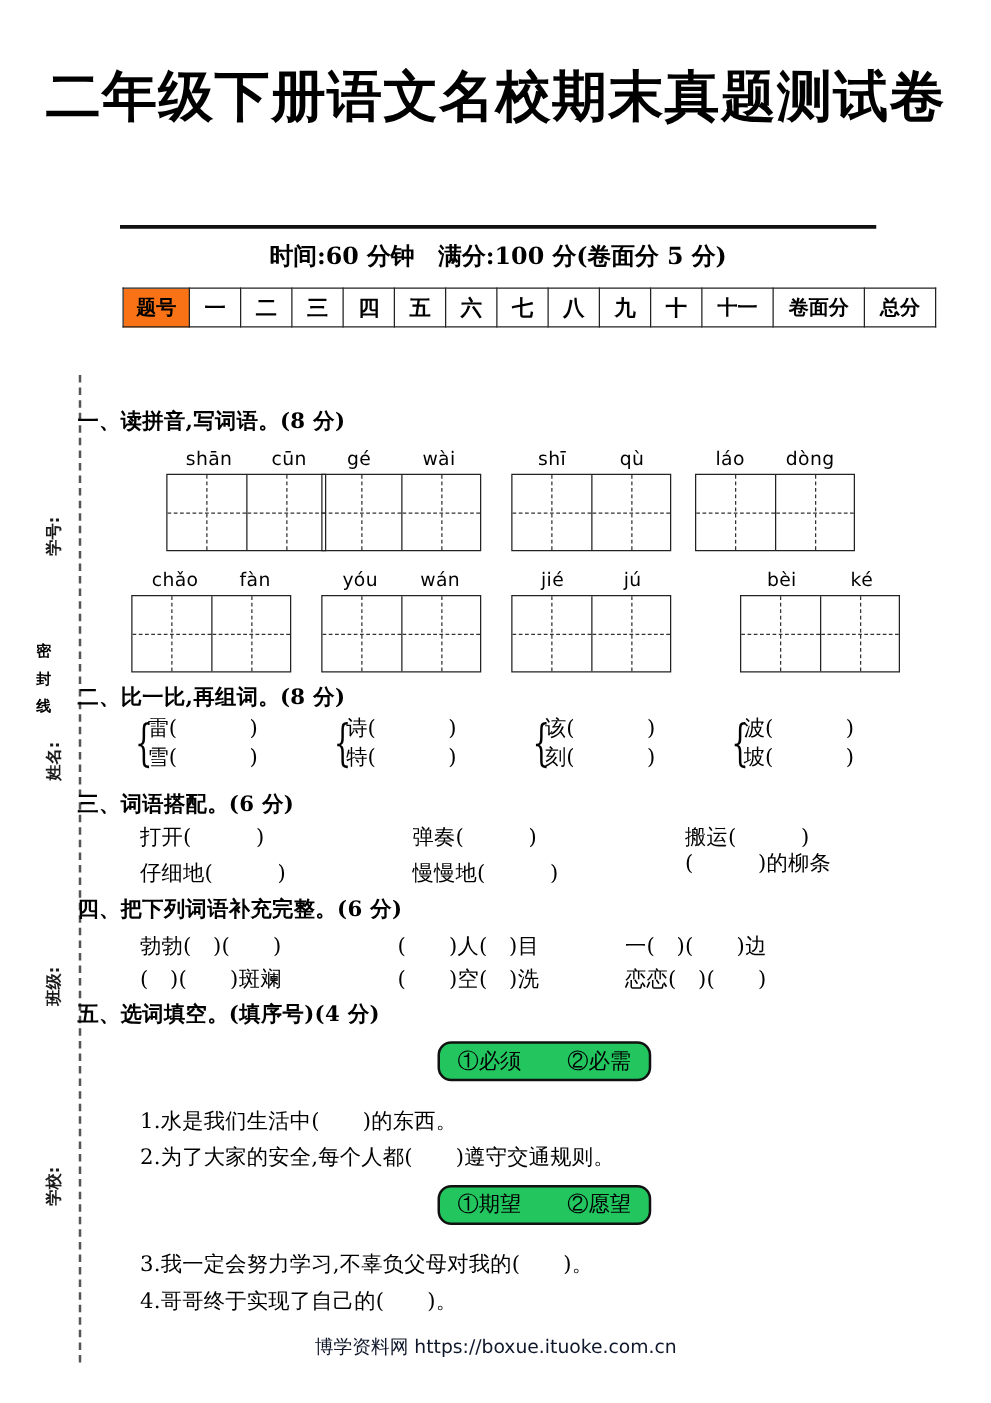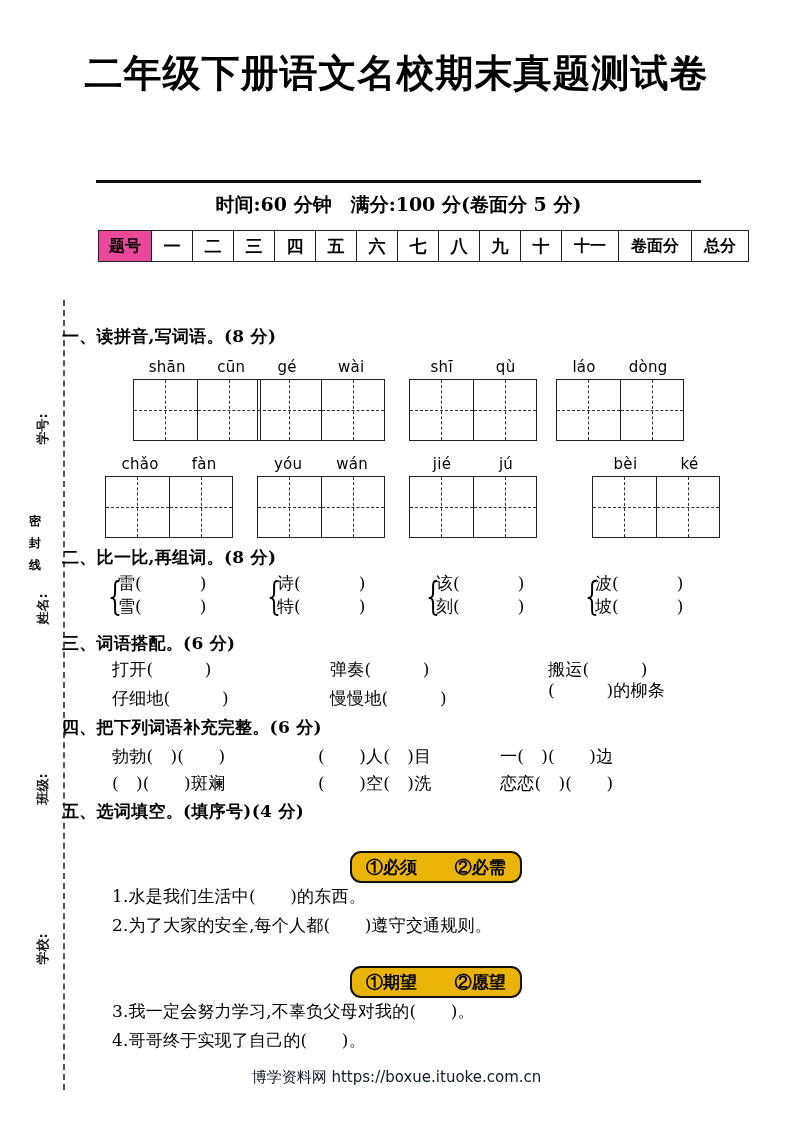--- a/index.html
+++ b/index.html
@@ -17,21 +17,21 @@
   }
 
   
   .page-title {
     position: absolute;
     top: 48px;
     left: 0;
     width: 793px;
     text-align: center;
     font-family: "DejaVu Serif", "Liberation Serif", serif;
-    font-size: 38px;
+    font-size: 44px;
     font-weight: bold;
     letter-spacing: 1px;
     white-space: nowrap;
   }
 
   
   .margin-col {
     position: absolute;
     left: 18px;
     top: 300px;
@@ -110,21 +110,21 @@
   .score-table td {
     border: 1.4px solid #222;
     height: 30px;
     text-align: center;
     vertical-align: middle;
     font-size: 17px;
     font-weight: bold;
     padding: 0;
   }
   .score-table td.hdr-label {
-    background: #ec4899;
+    background: #f97316;
     width: 52px;
     font-size: 16px;
   }
   .score-table td.num { width: 40px; }
   .score-table td.wide { width: 72px; font-size: 16px; }
   .score-table td.wide2 { width: 56px; font-size: 16px; }
 
   
   .sec-h {
     position: absolute;
@@ -203,25 +203,24 @@
     letter-spacing: 0.2px;
   }
 
   
   .opt-box {
     position: absolute;
     border: 2.6px solid #111;
     border-radius: 11px;
     padding: 3px 14px;
     font-size: 17px;
-    font-weight: bold;
-    white-space: nowrap;
-    background: #eab308;
+    font-weight: normal;
+    white-space: nowrap;
+    background: #22c55e;
     line-height: 22px;
-    margin-top: 18px;
   }
   .opt-gap { display: inline-block; width: 26px; }
 
   
   .footer {
     position: absolute;
     left: 0;
     top: 1068px;
     width: 793px;
     text-align: center;

